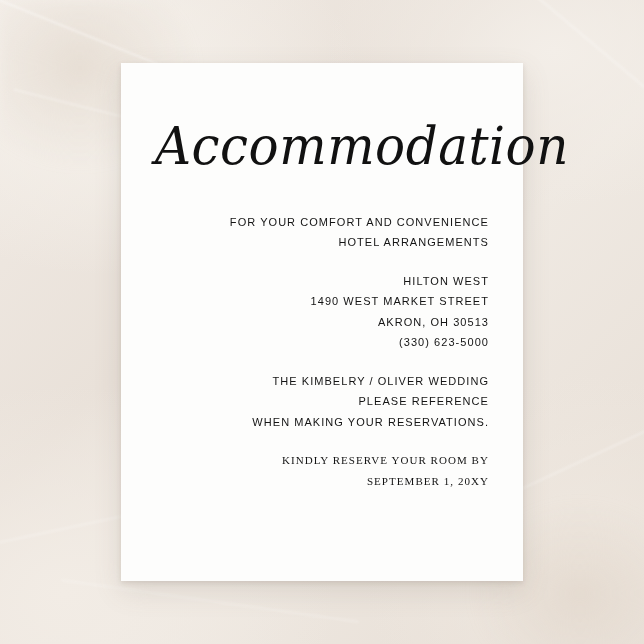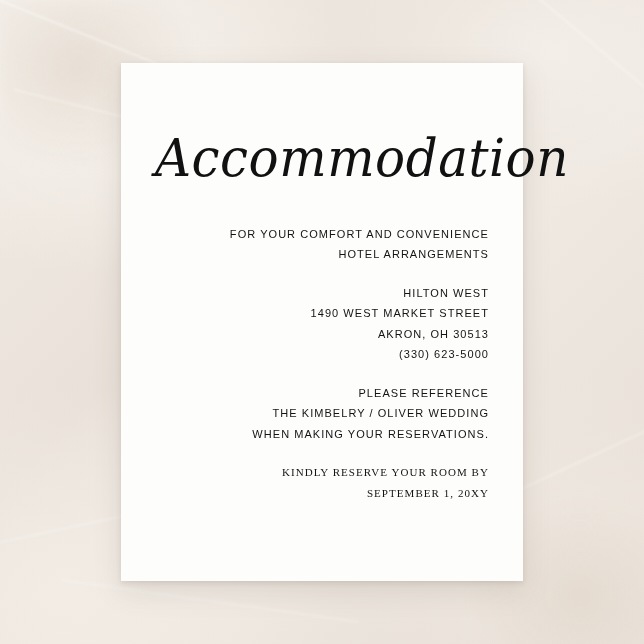--- a/index.html
+++ b/index.html
@@ -59,21 +59,21 @@
     height: 518px;
     background: #fdfdfc;
     box-shadow:
       0 2px 5px rgba(120,105,92,0.18),
       0 10px 26px rgba(120,105,92,0.16);
   }
 
   .card-inner {
     position: absolute;
     left: 0; right: 0; top: 0; bottom: 0;
-    padding: 56px 34px 30px 34px;
+    padding: 44px 34px 30px 34px;
     box-sizing: border-box;
     display: flex;
     flex-direction: column;
   }
 
   .title {
     font-family: "DejaVu Serif", serif;
     font-style: italic;
     font-weight: 400;
     font-size: 50px;
@@ -129,22 +129,22 @@
 
         <div class="block">
           <div class="line">HILTON WEST</div>
           <div class="line">1490 WEST MARKET STREET</div>
           <div class="line">AKRON, OH 30513</div>
           <div class="line">(330) 623-5000</div>
         </div>
 
 
         <div class="block">
+          <div class="line">THE KIMBELRY / OLIVER WEDDING</div>
           <div class="line">PLEASE REFERENCE</div>
-          <div class="line">THE KIMBELRY / OLIVER WEDDING</div>
           <div class="line">WHEN MAKING YOUR RESERVATIONS.</div>
         </div>
 
         <div class="block">
           <div class="line">KINDLY RESERVE YOUR ROOM BY</div>
           <div class="line">SEPTEMBER 1, 20XY</div>
         </div>
 
       </div>
     </div>

